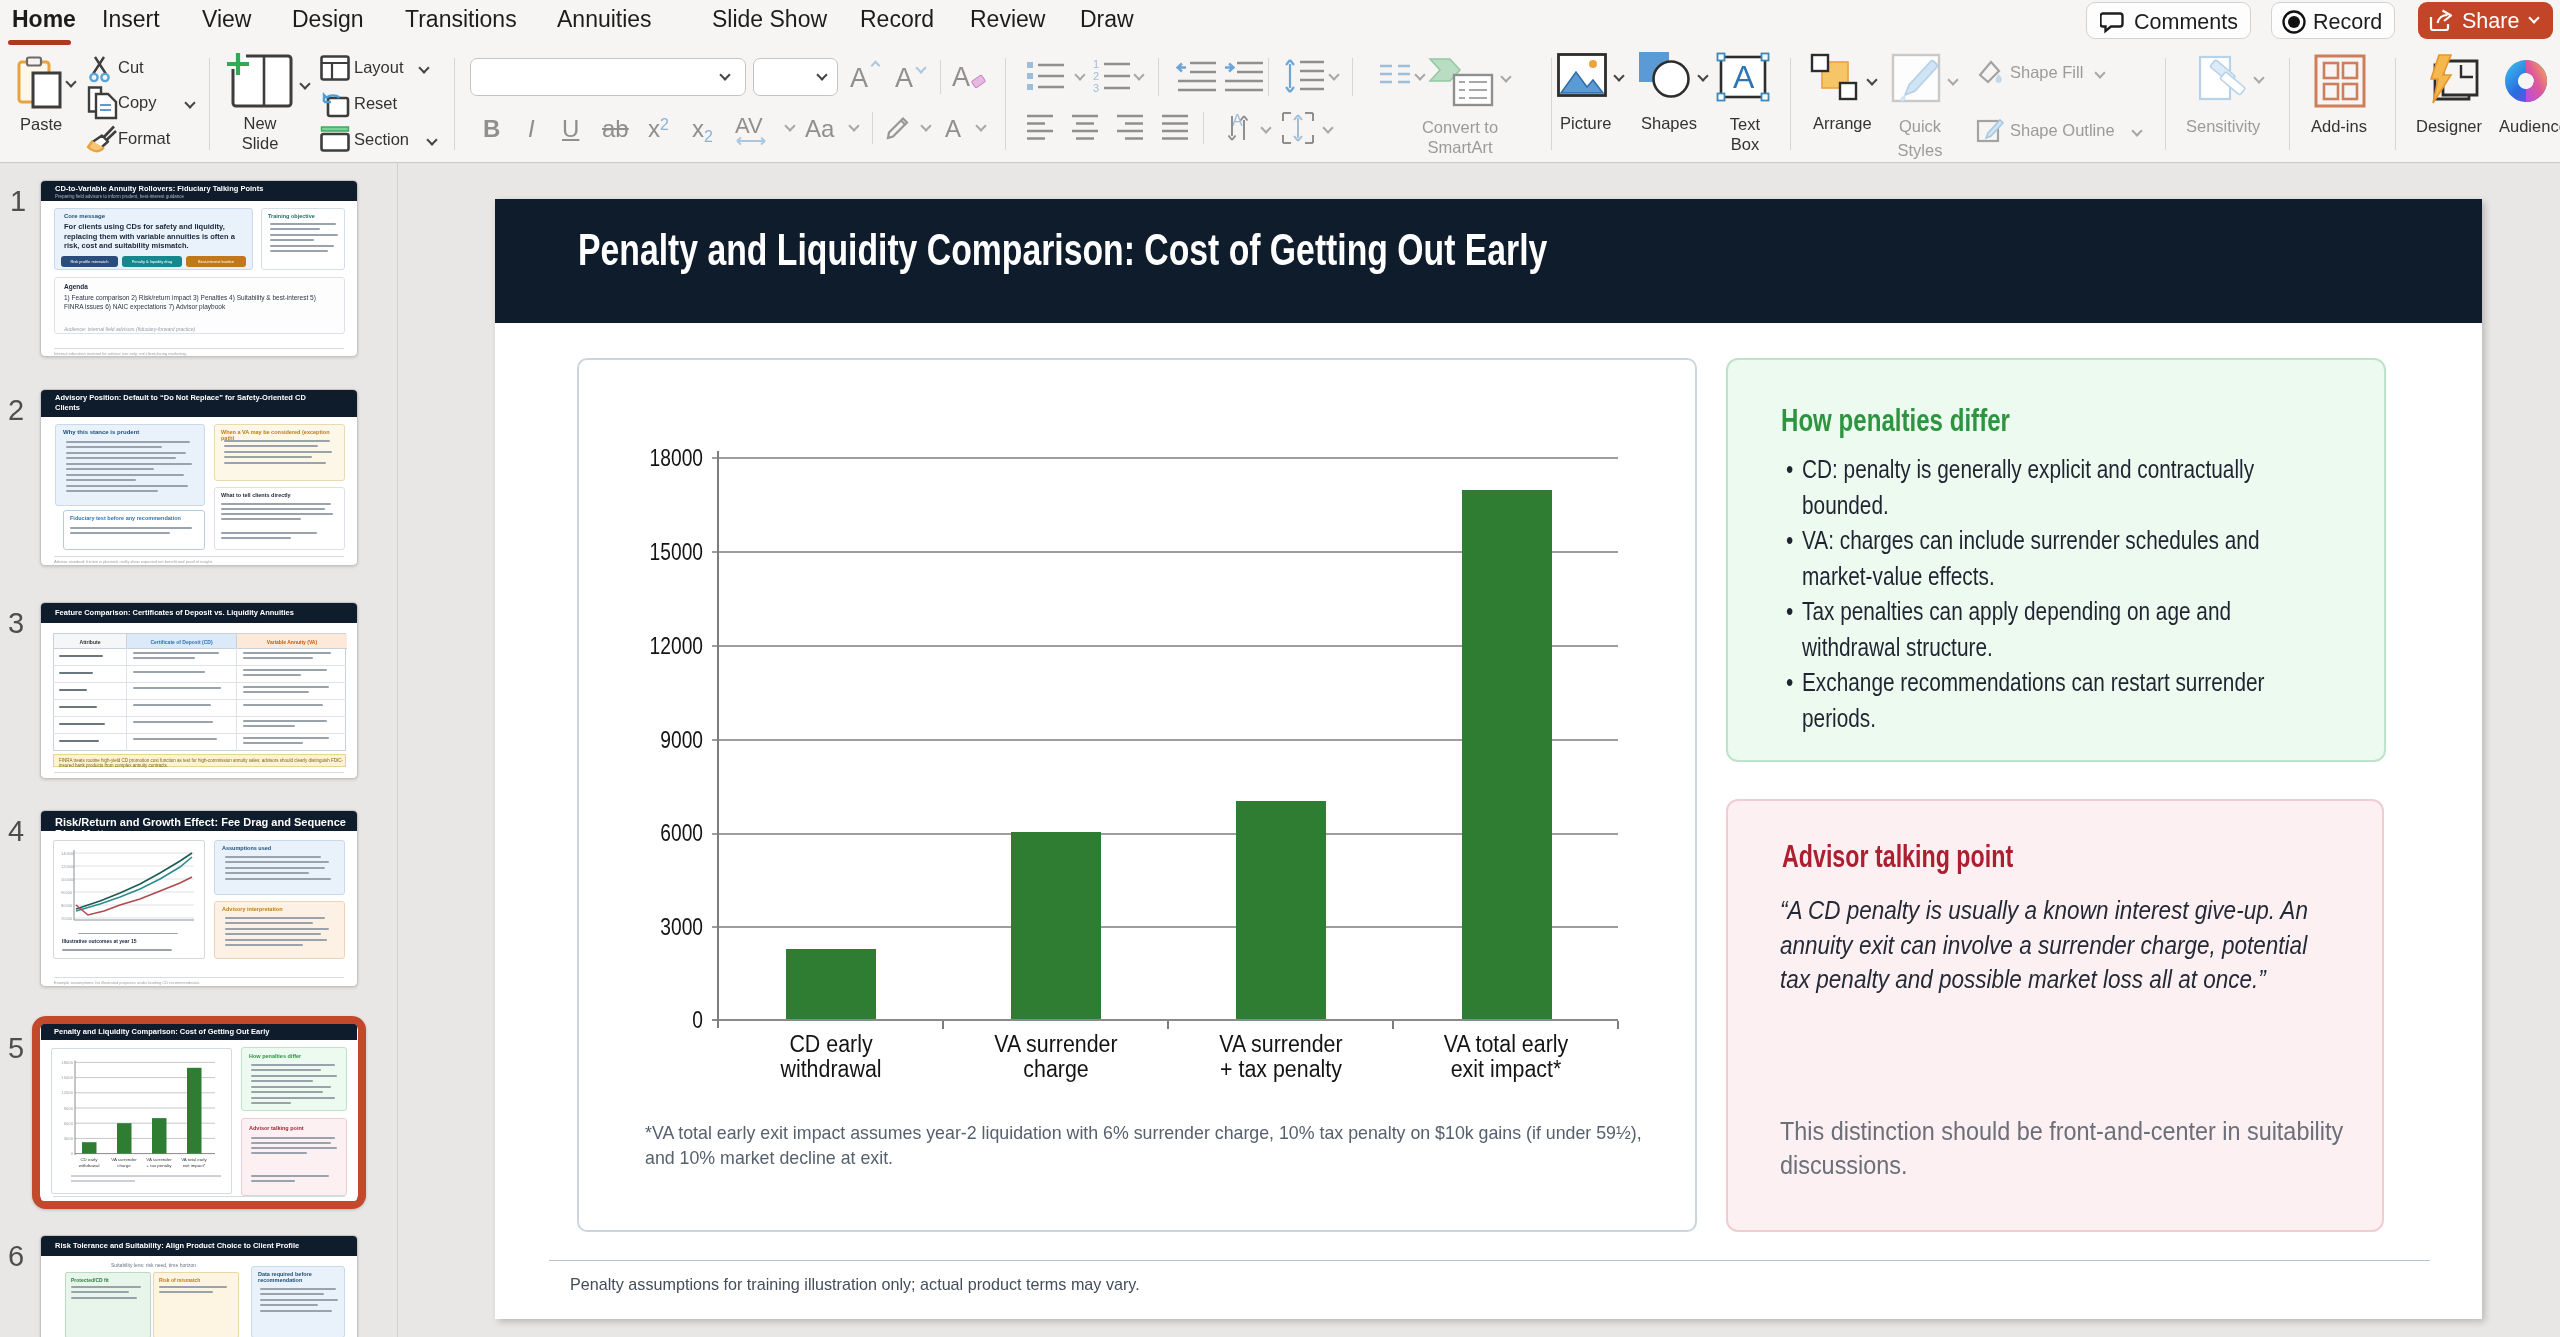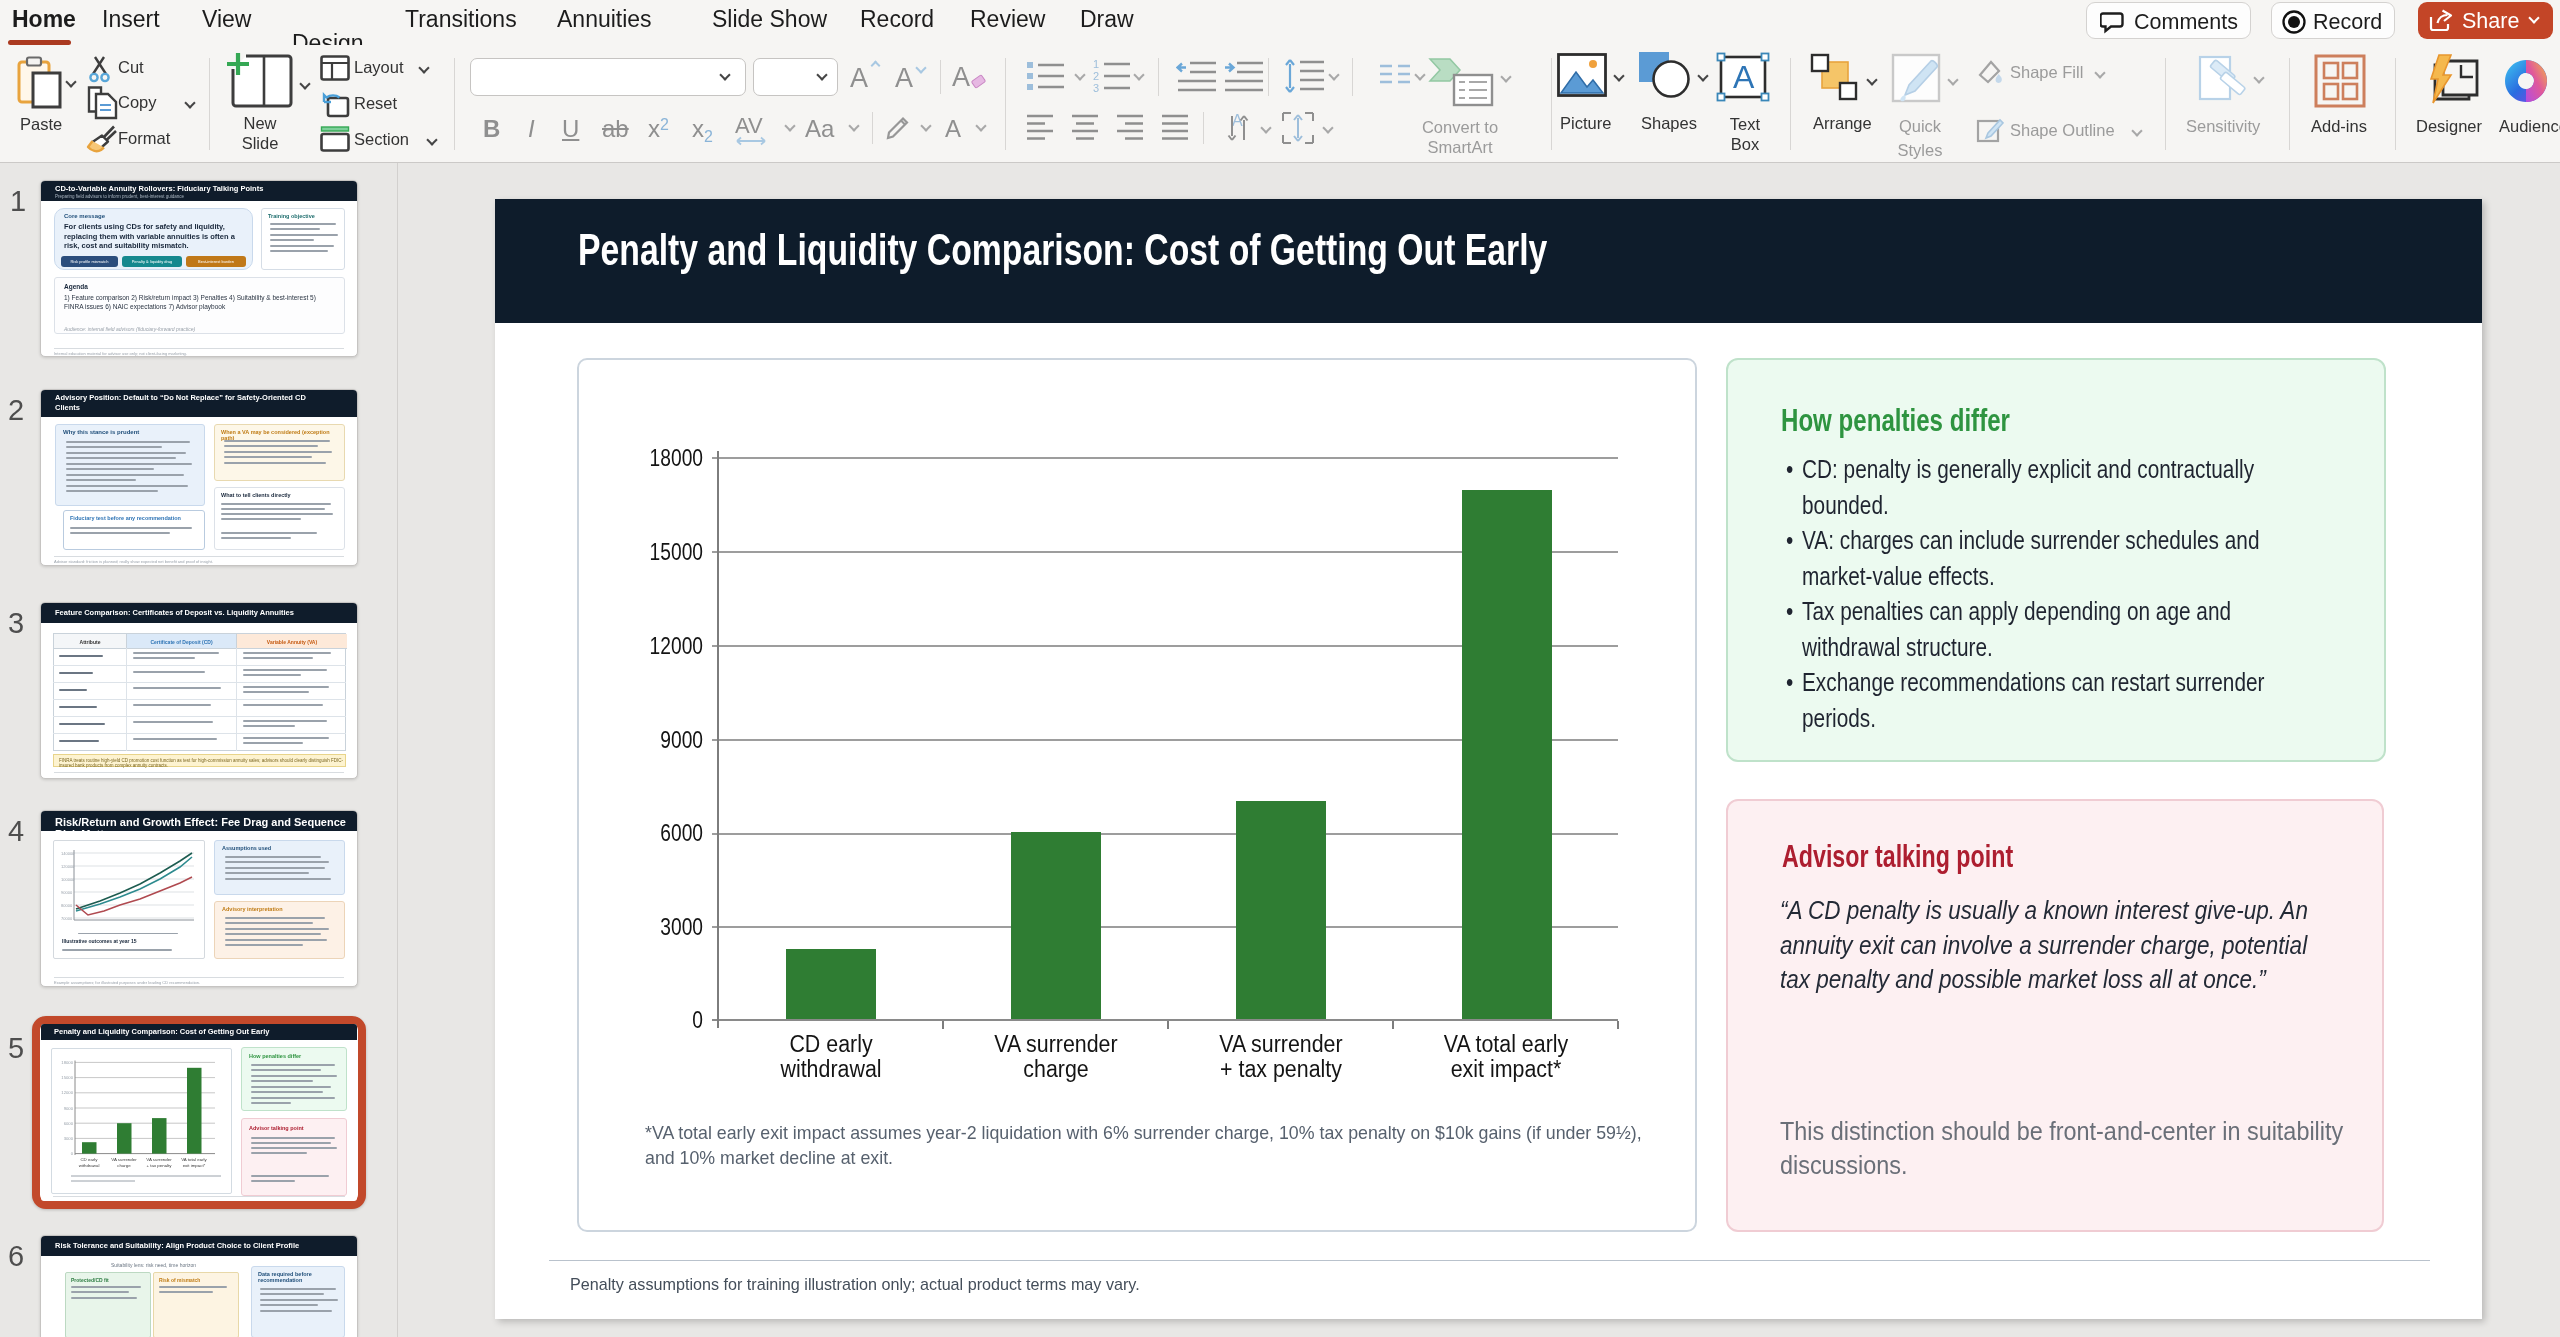--- a/index.html
+++ b/index.html
@@ -28,21 +28,21 @@
   .xlab { position:absolute; width:226px; text-align:center; font-size:23px; color:#141414; line-height:24.5px; transform:scaleX(0.93); transform-origin:50% 0; }
 </style>
 </head>
 <body>
 
 <div id="menubar">
   <div class="mitem" style="left:12px; font-weight:bold;">Home</div>
   <div class="abs" style="left:8px; top:40px; width:63px; height:5px; background:#ab3a20; border-radius:2.5px;"></div>
   <div class="mitem" style="left:102px;">Insert</div>
   <div class="mitem" style="left:202px;">View</div>
-  <div class="mitem" style="left:292px;margin-top:24px;">Design</div>
+  <div class="mitem" style="left:292px;">Design</div>
   <div class="mitem" style="left:405px;">Transitions</div>
   <div class="mitem" style="left:557px;">Annuities</div>
   <div class="mitem" style="left:712px;">Slide Show</div>
   <div class="mitem" style="left:860px;">Record</div>
   <div class="mitem" style="left:970px;">Review</div>
   <div class="mitem" style="left:1080px;">Draw</div>
 </div>
 
 <div class="abs" style="left:2086px; top:2px; width:165px; height:37px; background:#fdfdfd; border:1.5px solid #d4d2d0; border-radius:9px;">
   <svg class="abs" style="left:13px; top:7px;" width="26" height="24" viewBox="0 0 26 24">
@@ -326,21 +326,21 @@
 <div class="thumbnum" style="left:8px; top:607px;">3</div>
 <div class="thumbnum" style="left:8px; top:815px;">4</div>
 <div class="thumbnum" style="left:8px; top:1032px;">5</div>
 <div class="thumbnum" style="left:8px; top:1240px;">6</div>
 
 <div class="thumb" style="top:180px;">
   <div class="tnavy" style="height:20px;">
     <div class="abs" style="left:14px; top:3px; font-size:7.5px;">CD-to-Variable Annuity Rollovers: Fiduciary Talking Points</div>
     <div class="abs" style="left:14px; top:13px; font-size:4.5px; font-weight:normal; color:#aab6c2;">Preparing field advisors to inform prudent, best-interest guidance</div>
   </div>
-  <div class="abs" style="left:13px; top:27px; width:199px; height:62px; background:#e9f1fa; border:1px solid #c9d9ec; border-radius:10px;">
+  <div class="abs" style="left:13px; top:27px; width:199px; height:62px; background:#e9f1fa; border:1px solid #c9d9ec; border-radius:3px;">
     <div class="abs" style="left:9px; top:4px; font-size:6px; font-weight:bold; color:#1f4e79;">Core message</div>
     <div class="abs" style="left:9px; top:13px; width:180px; font-size:7.5px; font-weight:bold; color:#17263a; line-height:9.5px;">For clients using CDs for safety and liquidity, replacing them with variable annuities is often a risk, cost and suitability mismatch.</div>
   </div>
   <div class="abs" style="left:20px; top:75px; width:57px; height:11px; background:#2a4d7c; border-radius:3px;">
       <div style="font-size:4px; color:#fff; text-align:center; margin-top:3px;">Risk profile mismatch</div>
     </div>
   <div class="abs" style="left:81px; top:75px; width:60px; height:11px; background:#15888e; border-radius:3px;">
       <div style="font-size:4px; color:#fff; text-align:center; margin-top:3px;">Penalty &amp; liquidity drag</div>
     </div>
   <div class="abs" style="left:145px; top:75px; width:60px; height:11px; background:#c07818; border-radius:3px;">

